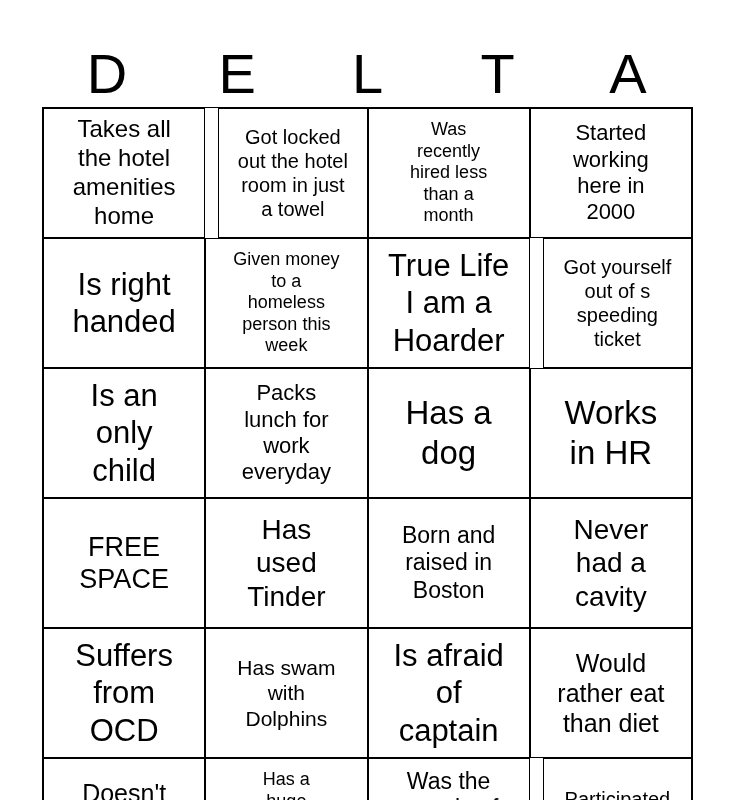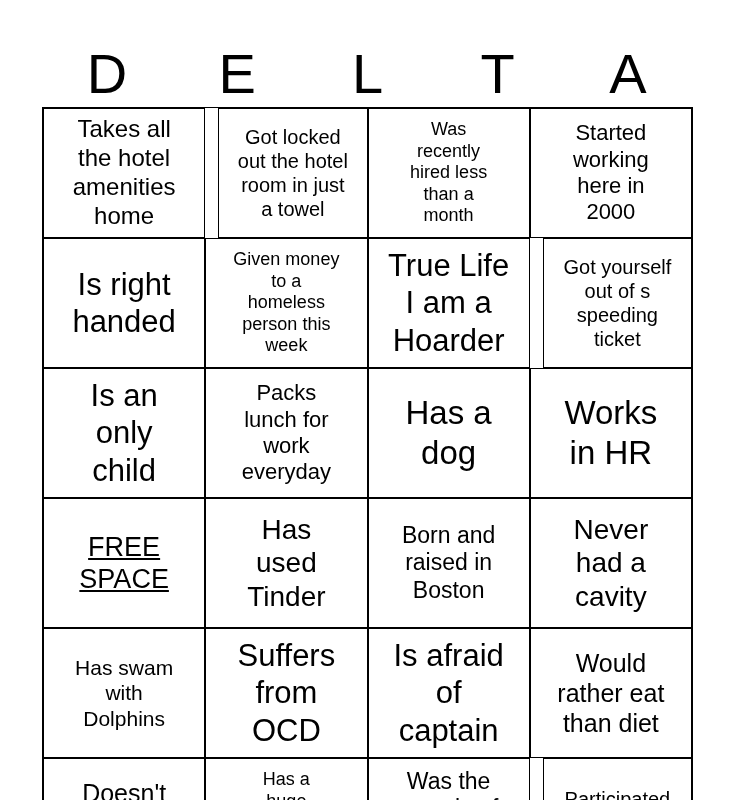--- a/index.html
+++ b/index.html
@@ -53,21 +53,21 @@
     overflow: hidden;
     padding: 0 1px;
   }
   .fs18 { font-size: 18px; }
   .fs20 { font-size: 20px; margin-left: 13px; }
   .fs21 { font-size: 21px; }
   .fs22 { font-size: 22px; }
   .fs23 { font-size: 23px; }
   .fs24 { font-size: 24px; }
   .fs25 { font-size: 25px; }
-  .fs27 { font-size: 27px; text-decoration: underline; }
+  .fs27 { font-size: 27px; }
   .fs28 { font-size: 28px; }
   .fs29 { font-size: 31px; }
   .fs33 { font-size: 33px; }
 </style>
 </head>
 <body>
 
 <div class="card">
 
   <div class="title-row">
@@ -128,26 +128,26 @@
     <div class="cell fs28">Has
 used
 Tinder</div>
 
     <div class="cell fs23">Born and
 raised in
 Boston</div>
     <div class="cell fs28">Never
 had a
 cavity</div>
+    <div class="cell fs29">Suffers
+from
+OCD</div>
     <div class="cell fs21">Has swam
 with
 Dolphins</div>
-    <div class="cell fs29">Suffers
-from
-OCD</div>
     <div class="cell fs29">Is afraid
 of
 captain</div>
 
     <div class="cell fs25">Would
 rather eat
 than diet</div>
     <div class="cell fs25">Doesn't
 right how
 to swim</div>

